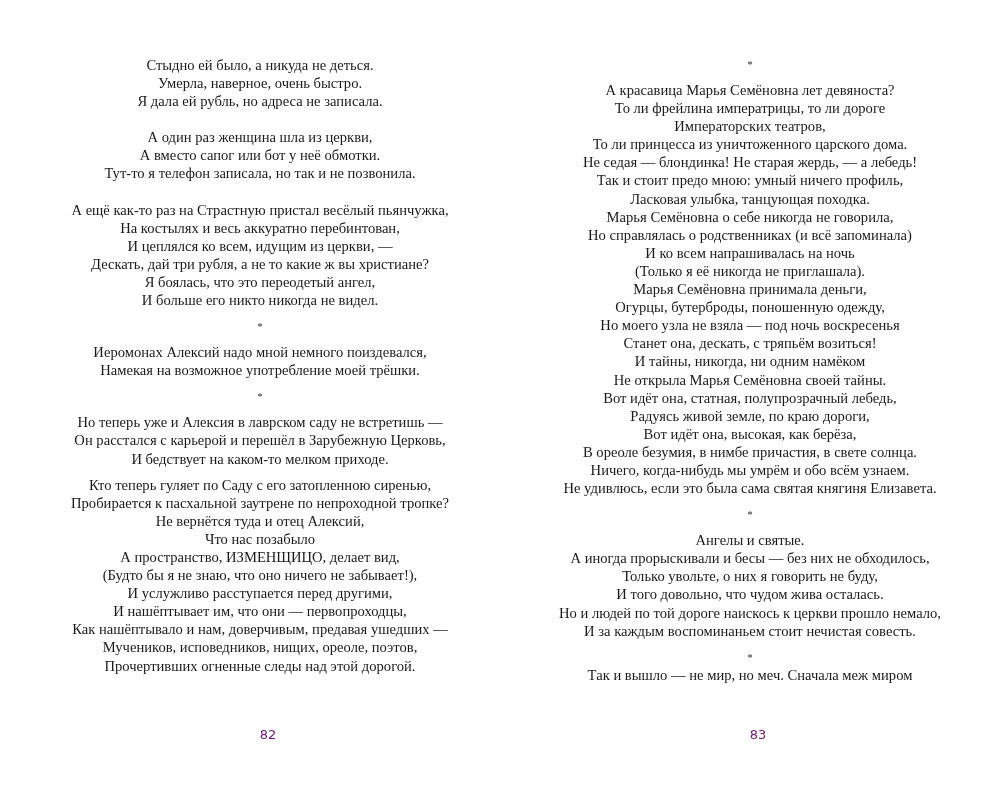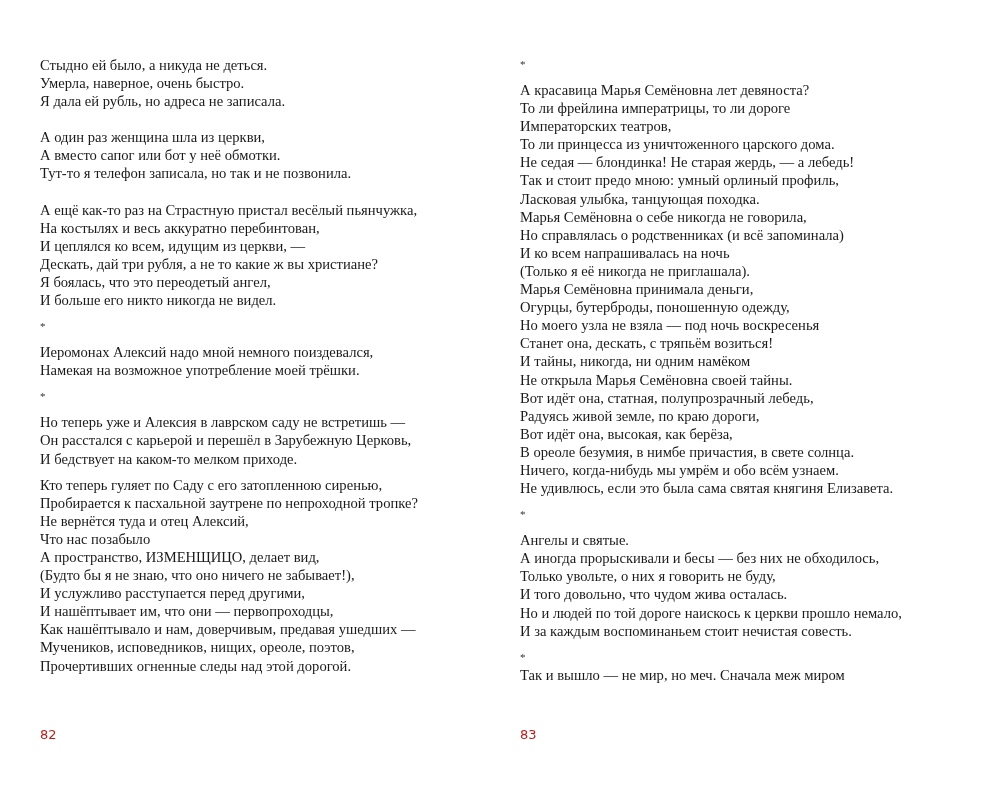--- a/index.html
+++ b/index.html
@@ -1,31 +1,31 @@
 <!DOCTYPE html>
 <html><head>
 <meta charset="utf-8">
 <style>
   html, body { margin:0; padding:0; background:#ffffff; }
   body { width:1000px; height:800px; position:relative; overflow:hidden;
          font-family: "Liberation Serif", "DejaVu Serif", serif; color:#1a1a1a; }
   .page { position:absolute; top:0; height:800px; }
   .page-left { left:40px; width:440px; }
   .page-right { left:520px; width:460px; }
-  .text { position:absolute; left:0; right:0; text-align:left;
+  .text { position:absolute; left:0; right:0; text-align:center;
           font-size:14.6px; line-height:18.1px; }
   .page-left .text { top:56px; }
   .page-right .text { top:55px; }
   .stanza { margin:0; }
   .line { display:block; white-space:nowrap; }
   .gap { height:18px; }
   .gap-small { height:8px; }
   .sep { display:block; font-size:11px; line-height:18px; height:18px; color:#333; }
-  .pagenum { position:absolute; top:727px; left:0; right:0; text-align:left;
-             font-family:"DejaVu Sans", sans-serif; font-size:13px; color:#b91c1c; }
+  .pagenum { position:absolute; top:727px; left:16px; right:0; text-align:center;
+             font-family:"DejaVu Sans", sans-serif; font-size:13px; color:#701a75; }
 </style>
 </head>
 <body>
 
 <div class="page page-left">
   <div class="text">
 
     <div class="stanza">
       <span class="line">Стыдно ей было, а никуда не деться.</span>
       <span class="line">Умерла, наверное, очень быстро.</span>
@@ -88,21 +88,21 @@
   <div class="text">
     <span class="sep">*</span>
     <div class="gap-small"></div>
 
     <div class="stanza">
       <span class="line">А красавица Марья Семёновна лет девяноста?</span>
       <span class="line">То ли фрейлина императрицы, то ли дороге</span>
       <span class="line">Императорских театров,</span>
       <span class="line">То ли принцесса из уничтоженного царского дома.</span>
       <span class="line">Не седая — блондинка! Не старая жердь, — а лебедь!</span>
-      <span class="line">Так и стоит предо мною: умный орлиный профиль,</span>
+      <span class="line">Так и стоит предо мною: умный ничего профиль,</span>
       <span class="line">Ласковая улыбка, танцующая походка.</span>
       <span class="line">Марья Семёновна о себе никогда не говорила,</span>
       <span class="line">Но справлялась о родственниках (и всё запоминала)</span>
       <span class="line">И ко всем напрашивалась на ночь</span>
       <span class="line">(Только я её никогда не приглашала).</span>
       <span class="line">Марья Семёновна принимала деньги,</span>
       <span class="line">Огурцы, бутерброды, поношенную одежду,</span>
       <span class="line">Но моего узла не взяла — под ночь воскресенья</span>
       <span class="line">Станет она, дескать, с тряпьём возиться!</span>
       <span class="line">И тайны, никогда, ни одним намёком</span>

